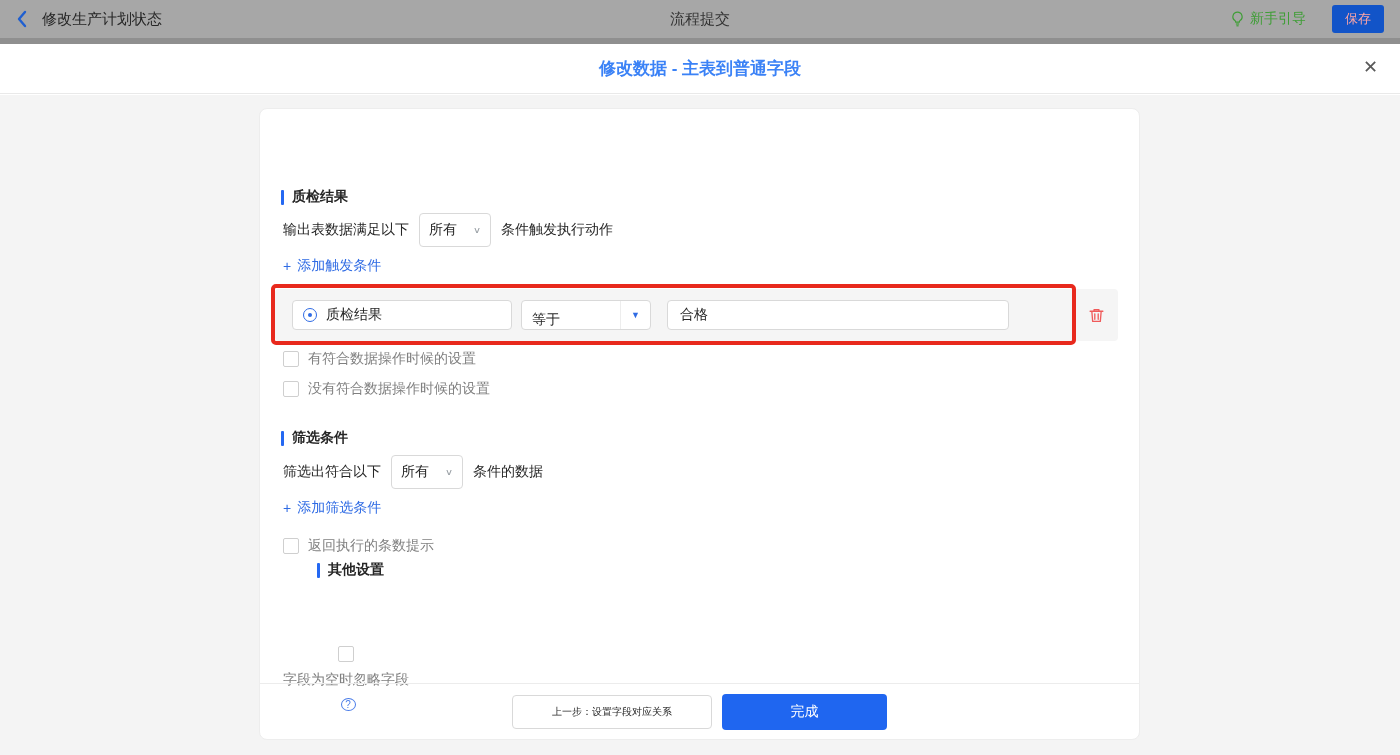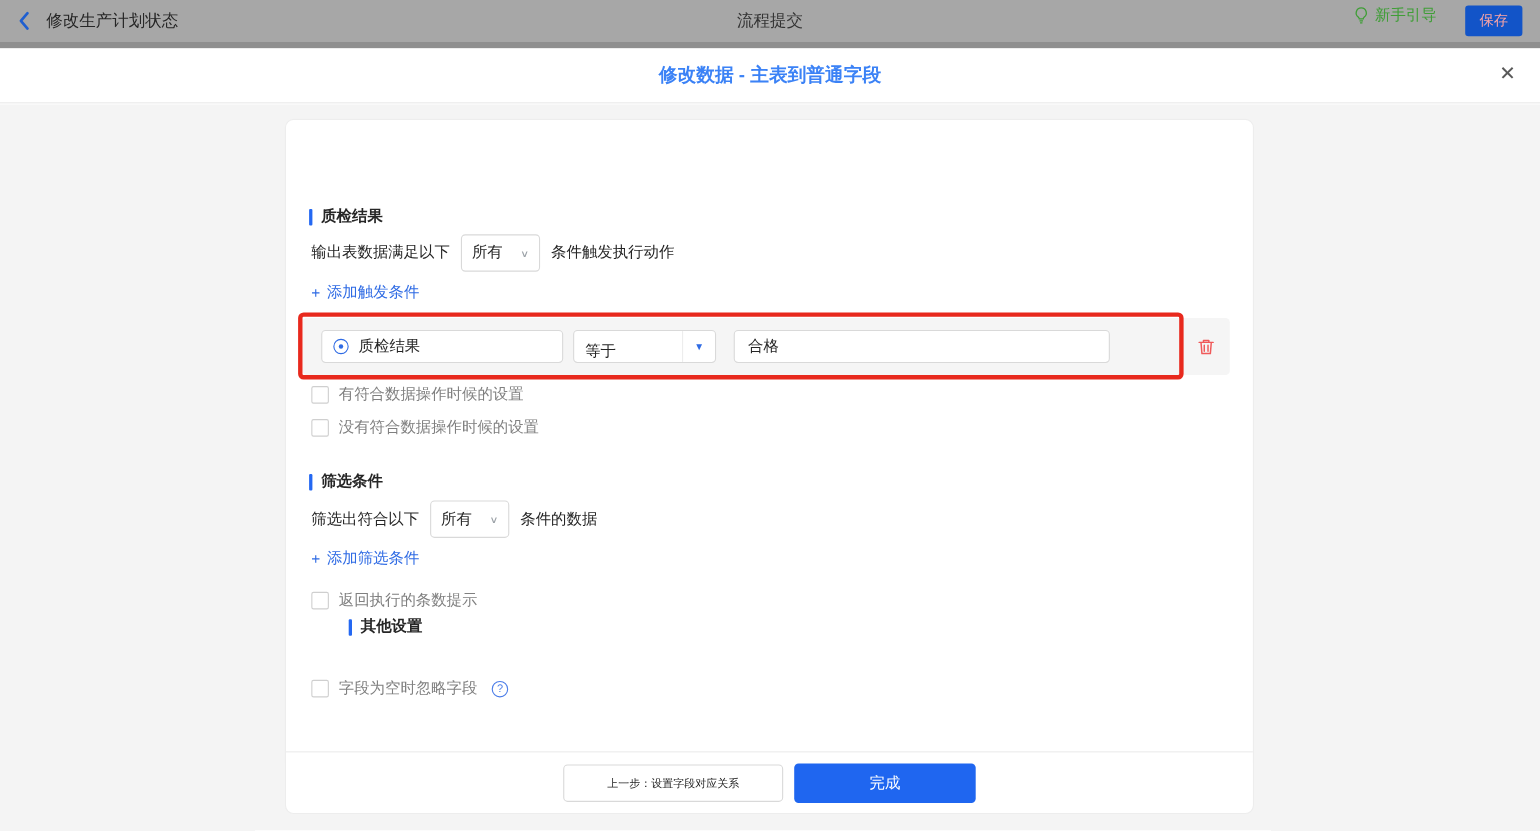--- a/index.html
+++ b/index.html
@@ -19,21 +19,21 @@
   body{font-family:"Liberation Sans","DejaVu Sans",sans-serif;background:#fff;position:relative;font-size:14px;color:#262626;}
 
   
   .topbar{position:absolute;left:0;top:0;width:1400px;height:44px;
     background:linear-gradient(#a7a7a7 0 38px,#8f8f8f 38px 44px);
     display:flex;align-items:center;padding:0 16px 6px 16px;}
   .topbar-left{display:flex;align-items:center;gap:14px;}
   .back-btn{display:flex;align-items:center;cursor:pointer;}
   .topbar-title{font-size:15px;font-weight:500;color:#262626;}
   .flow-title{position:absolute;left:0;right:0;top:0;height:38px;display:flex;align-items:center;justify-content:center;font-size:15px;color:#333;pointer-events:none;}
-  .topbar-right{margin-left:auto;display:flex;align-items:flex-start;gap:26px;}
+  .topbar-right{margin-left:auto;display:flex;align-items:center;gap:26px;}
   .guide{display:flex;align-items:center;gap:5px;color:var(--guide-green);font-size:14px;cursor:pointer;}
   .save-btn{width:52px;height:28px;background:var(--topbar-save-blue);color:#fca5a5;border:none;border-radius:3px;font-size:13px;cursor:pointer;font-family:Liberation Serif, serif;}
 
   
   .dialog-header{position:absolute;left:0;top:44px;width:1400px;height:50px;background:#fff;border-bottom:1px solid #e9e9e9;display:flex;align-items:center;justify-content:center;}
   .dialog-title{font-size:17px;font-weight:600;color:#3b82f6;}
   .close-btn{position:absolute;right:22px;top:14px;font-size:18px;color:#595959;cursor:pointer;line-height:1;}
 
   
   .modal-body{position:absolute;left:0;top:95px;width:1400px;height:660px;background:var(--page-gray);}
@@ -176,21 +176,21 @@
   <div class="checkbox-row" style="top:427px;">
     <span class="checkbox"></span>
     <span>返回执行的条数提示</span>
   </div>
 
   <div class="section-title" style="top:451px;padding-left:36px;">
     <span class="accent-bar"></span>
     <span>其他设置</span>
   </div>
 
-  <div class="checkbox-row" style="top:507px;">
+  <div class="checkbox-row" style="top:537px;flex-direction:column;">
     <span class="checkbox"></span>
     <span>字段为空时忽略字段</span>
     <span class="help-icon">?</span>
   </div>
 
   <div class="card-footer">
     <button class="prev-btn">上一步：设置字段对应关系</button>
     <button class="done-btn">完成</button>
   </div>
 </div>

